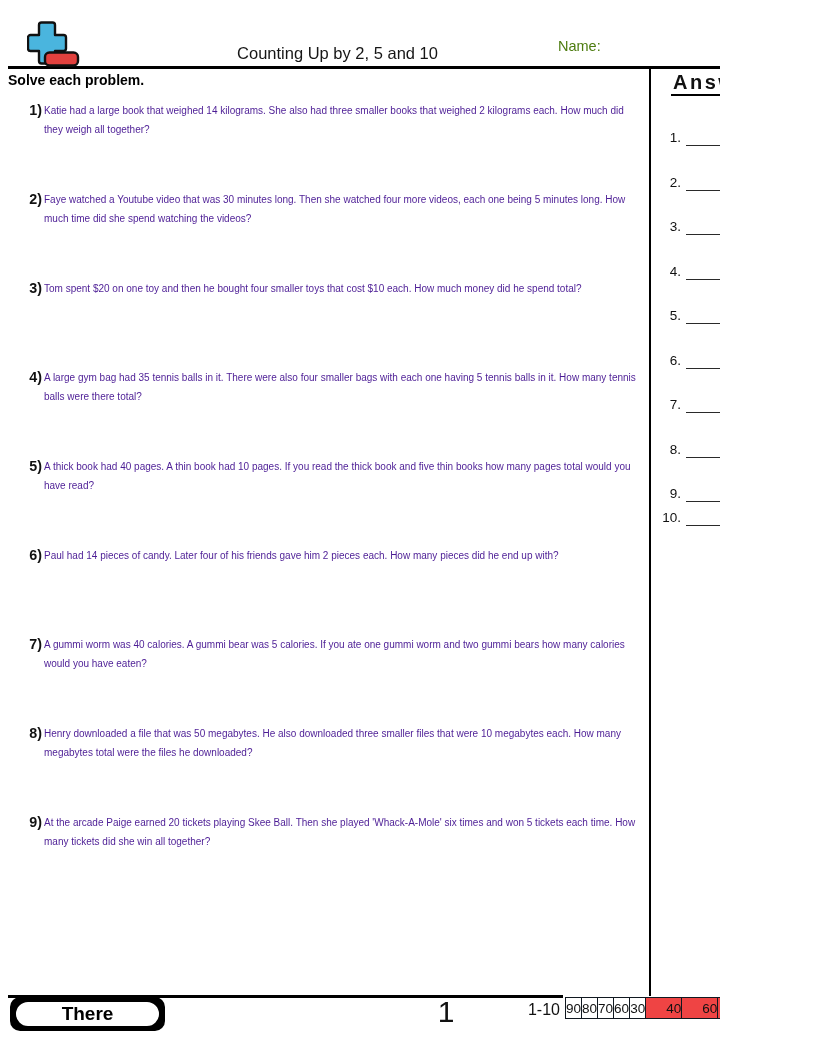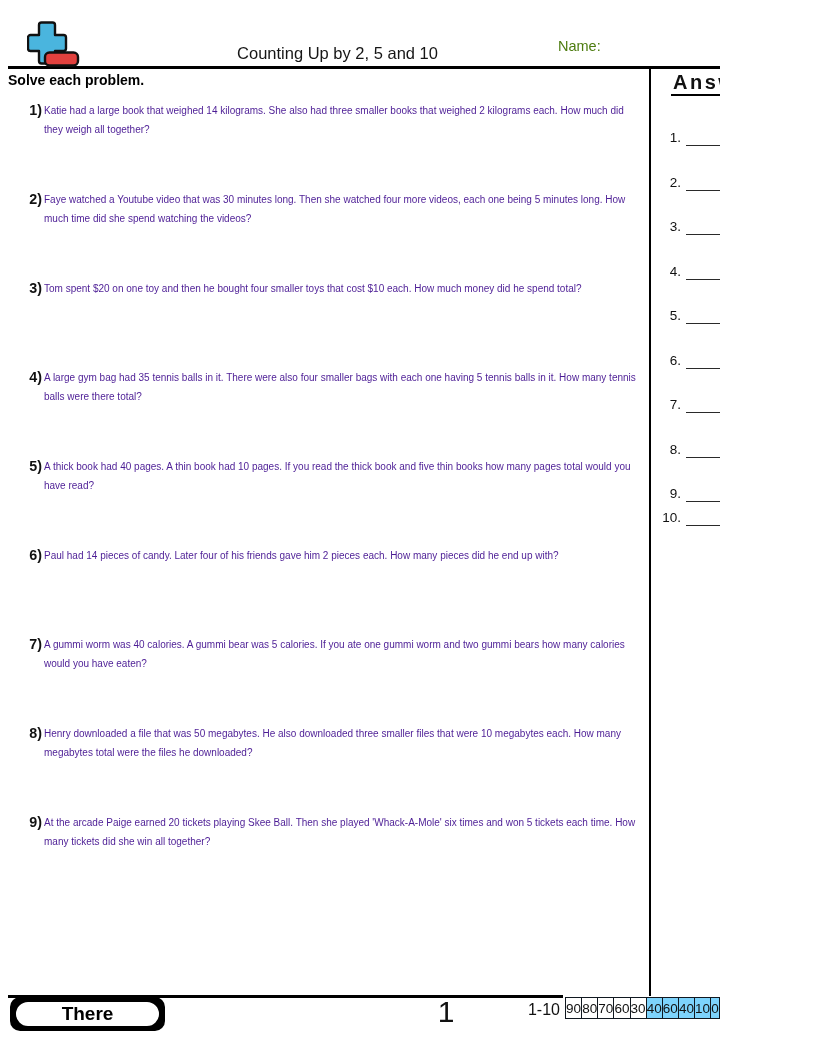--- a/index.html
+++ b/index.html
@@ -30,21 +30,21 @@
 
   
   .footer-rule { position:absolute; left:8px; top:995px; width:555px; height:3px; background:#000; }
   .math-badge { position:absolute; left:10px; top:997px; width:155px; height:34px; background:#000; border-radius:10px; z-index:2; display:flex; align-items:center; justify-content:center; }
   .math-badge .pill { width:147px; height:28px; background:#fff; border:2.5px solid #000; border-radius:14px; display:flex; align-items:center; justify-content:center; font-size:19px; font-weight:bold; color:#000; }
   .website { position:absolute; left:172px; top:1010px; font-size:15px; color:#141414; }
   .page-number { position:absolute; left:420px; top:995px; width:52px; text-align:center; font-size:30px; color:#111; }
   .score-label { position:absolute; left:515px; top:1001px; width:45px; text-align:right; font-size:16px; color:#111; }
   .score-table { position:absolute; left:565px; top:997px; border-collapse:collapse; }
   .score-table td { width:23px; height:21px; border:1.6px solid #101820; text-align:center; font-size:13.5px; color:#111; padding:0; }
-  .score-table td.hl { background:#7dd3fc; }
+  .score-table td.hl { background:#ef4444;padding-left:20px; }
 </style>
 </head>
 <body>
 
 <div class="page">
 
   <svg class="logo" viewBox="0 0 54 47">
     <path d="M12 14 V4 a2.5 2.5 0 0 1 2.5 -2.5 h11 A2.5 2.5 0 0 1 28 4 v10 h8.5 a2.5 2.5 0 0 1 2.5 2.5 v11 a2.5 2.5 0 0 1 -2.5 2.5 H28 v10 a2.5 2.5 0 0 1 -2.5 2.5 h-11 A2.5 2.5 0 0 1 12 40 V30 H3.5 A2.5 2.5 0 0 1 1 27.5 v-11 A2.5 2.5 0 0 1 3.5 14 Z" fill="#4ab5de" stroke="#111" stroke-width="2.4" stroke-linejoin="round"></path>
     <rect x="18" y="31.5" width="33" height="13" rx="4.5" fill="#e2413e" stroke="#111" stroke-width="2.4"></rect>
   </svg>

